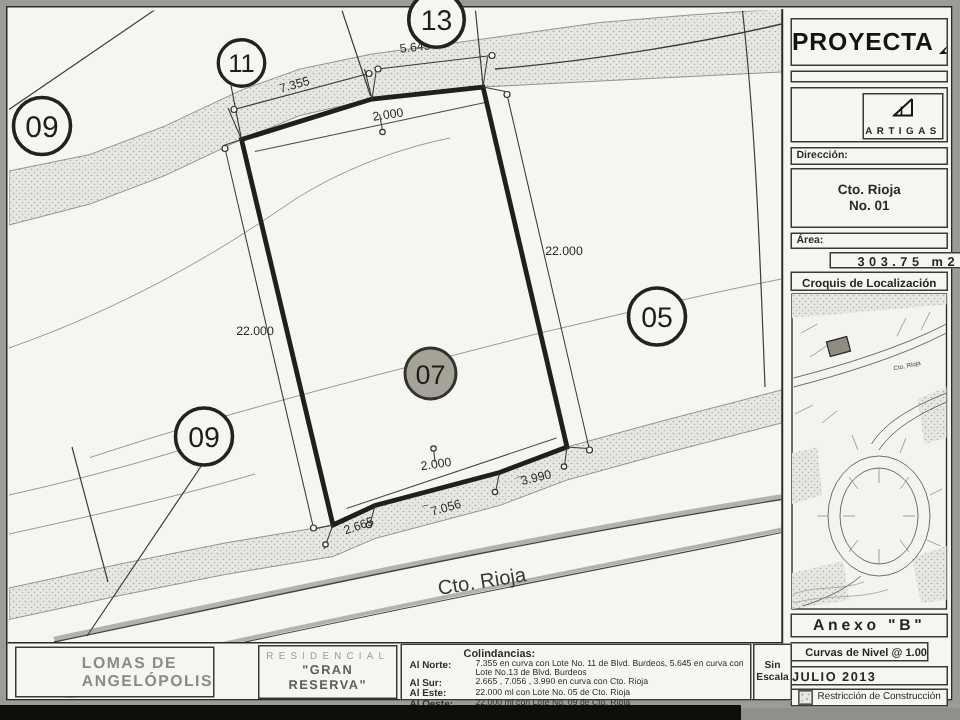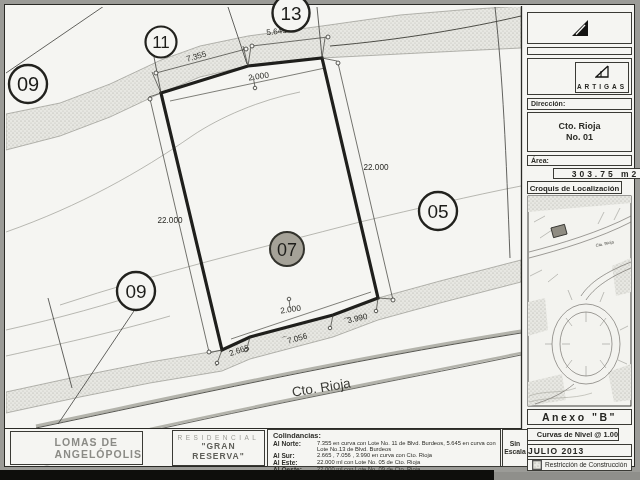--- a/index.html
+++ b/index.html
@@ -18,32 +18,32 @@
   #proyecta-box{left:527px;top:12px;width:105px;height:32px;display:flex;align-items:center;justify-content:center;gap:3px;}
   #proyecta-box span{font-size:16.5px;font-weight:bold;letter-spacing:.5px;color:#141412;}
   #thin-box{left:527px;top:47px;width:105px;height:8px;}
   #logos-box{left:527px;top:58px;width:105px;height:37px;display:flex;align-items:center;}
   #artigas-inner{position:absolute;left:47px;top:3px;width:54px;height:31px;border:1px solid #3a3a35;box-sizing:border-box;text-align:center;}
   #artigas-inner .word{font-size:6.5px;font-weight:bold;letter-spacing:3px;color:#26262;color:#262622;display:block;margin-top:1px;}
   #dir-hdr{left:527px;top:98px;width:105px;height:12px;}
   #dir-val{left:527px;top:112px;width:105px;height:40px;text-align:center;font-size:9px;font-weight:bold;color:#2b2b26;padding-top:8px;line-height:11px;}
   #area-hdr{left:527px;top:155px;width:105px;height:11px;}
   #area-val{left:527px;top:168px;width:105px;height:11px;text-align:center;font-size:8.5px;font-weight:bold;letter-spacing:3px;color:#26262;color:#262622;line-height:10px;margin-left:26px;}
-  #croquis-hdr{left:527px;top:181px;width:95px;height:13px;text-align:center;font-size:7.8px;font-weight:bold;color:#262622;line-height:13px;}
+  #croquis-hdr{left:527px;top:181px;width:105px;height:13px;text-align:center;font-size:7.8px;font-weight:bold;color:#262622;line-height:13px;}
   #anexo-box{left:527px;top:409px;width:105px;height:16px;text-align:center;font-size:10.5px;font-weight:bold;letter-spacing:2.5px;color:#262622;line-height:15px;}
   #curvas-box{left:527px;top:428px;width:92px;height:13px;text-align:right;font-size:7.4px;font-weight:bold;color:#262622;line-height:12px;}
   #fecha-box{left:527px;top:444px;width:105px;height:13px;text-align:left;font-size:8.5px;font-weight:bold;letter-spacing:1px;color:#262622;line-height:12px;}
   #restric-box{left:527px;top:459px;width:105px;height:12px;font-size:6.6px;color:#262622;line-height:10px;display:flex;align-items:center;gap:3px;padding-left:4px;}
   
   #brand-box{left:10px;top:431px;width:133px;height:34px;display:flex;align-items:center;}
   #brand-text{margin-left:8px;font-size:10.5px;font-weight:bold;letter-spacing:1px;color:#8b8b86;line-height:12px;}
   #resid-box{left:172px;top:430px;width:93px;height:36px;text-align:center;}
   #resid-box .r1{font-size:6.5px;letter-spacing:3.5px;color:#9a9a94;margin-top:3px;}
   #resid-box .r2{font-size:8.5px;font-weight:bold;letter-spacing:1px;color:#5f5f59;line-height:9.5px;margin-top:1px;}
-  #colind-box{left:267px;top:429px;width:234px;height:38px;font-size:6.2px;color:#2e2e29;}
+  #colind-box{left:267px;top:429px;width:234px;height:38px;font-size:6.2px;color:#2e2e29;padding-left:36px;}
   #colind-box .t{font-size:7.3px;font-weight:bold;margin:1px 0 0 5px;}
   .crow{position:absolute;left:5px;}
   .crow .lab{position:absolute;left:0;width:40px;font-size:6.6px;font-weight:bold;}
   .crow .val{position:absolute;left:44px;width:183px;font-size:5.8px;line-height:6.2px;}
   #escala-box{left:502px;top:429px;width:26px;height:38px;text-align:center;font-size:6.8px;font-weight:bold;color:#2e2e29;display:flex;flex-direction:column;justify-content:center;line-height:8px;}
   #bottom-strip-dark{left:0;top:470px;width:494px;height:10px;background:#0e0e0c;}
   #bottom-strip-gray{left:494px;top:472px;width:146px;height:8px;background:#8f8f8b;}
   .swatch{width:8px;height:8px;border:0.5px solid #555;flex:0 0 auto;}
 </style>
 </head>
@@ -254,20 +254,21 @@
 
   <g transform="translate(548,61)">
     <path d="M6,0 C0,10 0,22 5,31 C7,22 10,10 6,0 Z" fill="#14141
 
 2"></path>
     <path d="M5,31 L7,26" stroke="#141412" stroke-width="0.8"></path>
   </g>
 </svg>
 
 <div id="proyecta-box" class="box">
+  <span>PROYECTA</span>
   <svg width="18" height="18">
     <polygon points="1,17 17,1 17,17" fill="#141412"></polygon>
     <line x1="5" y1="15.5" x2="14" y2="6" stroke="#f5f5f2" stroke-width="1.4"></line>
   </svg>
 </div>
 <div id="thin-box" class="box"></div>
 
 <div id="logos-box" class="box">
   <div id="artigas-inner">
     <svg width="15" height="13" style="margin-top:2px">

